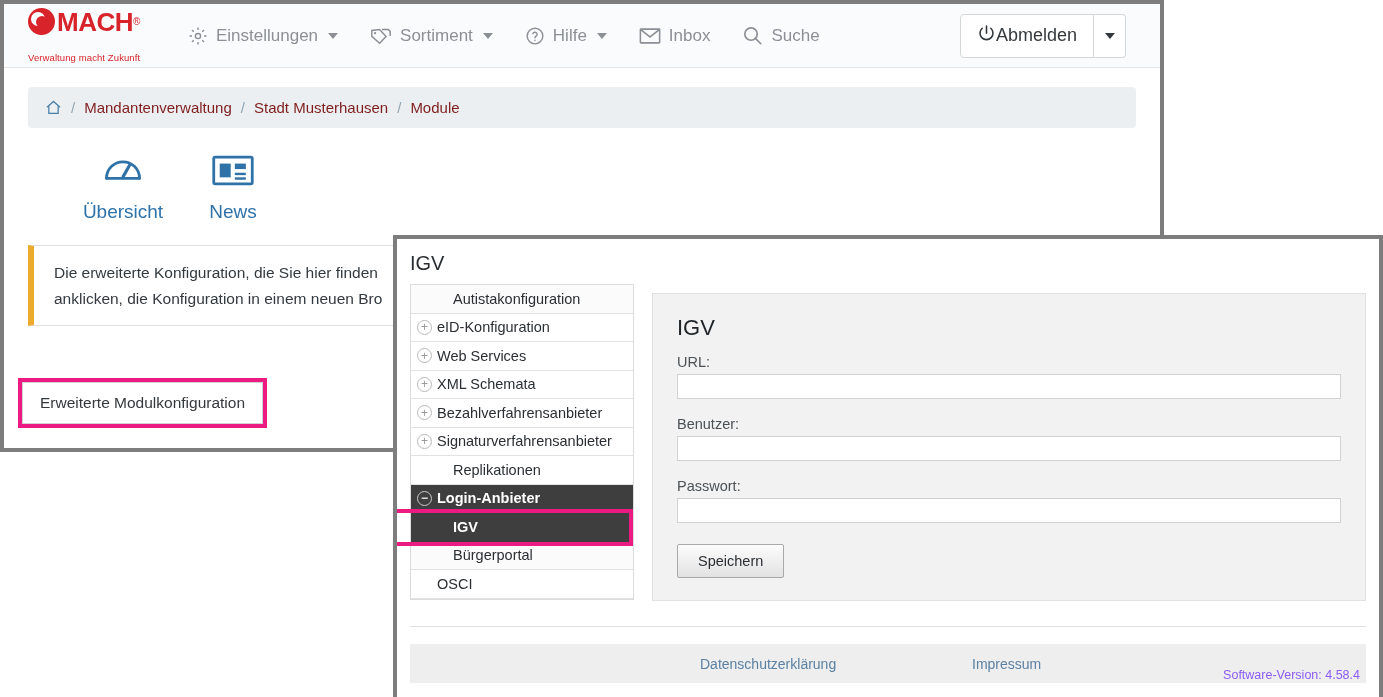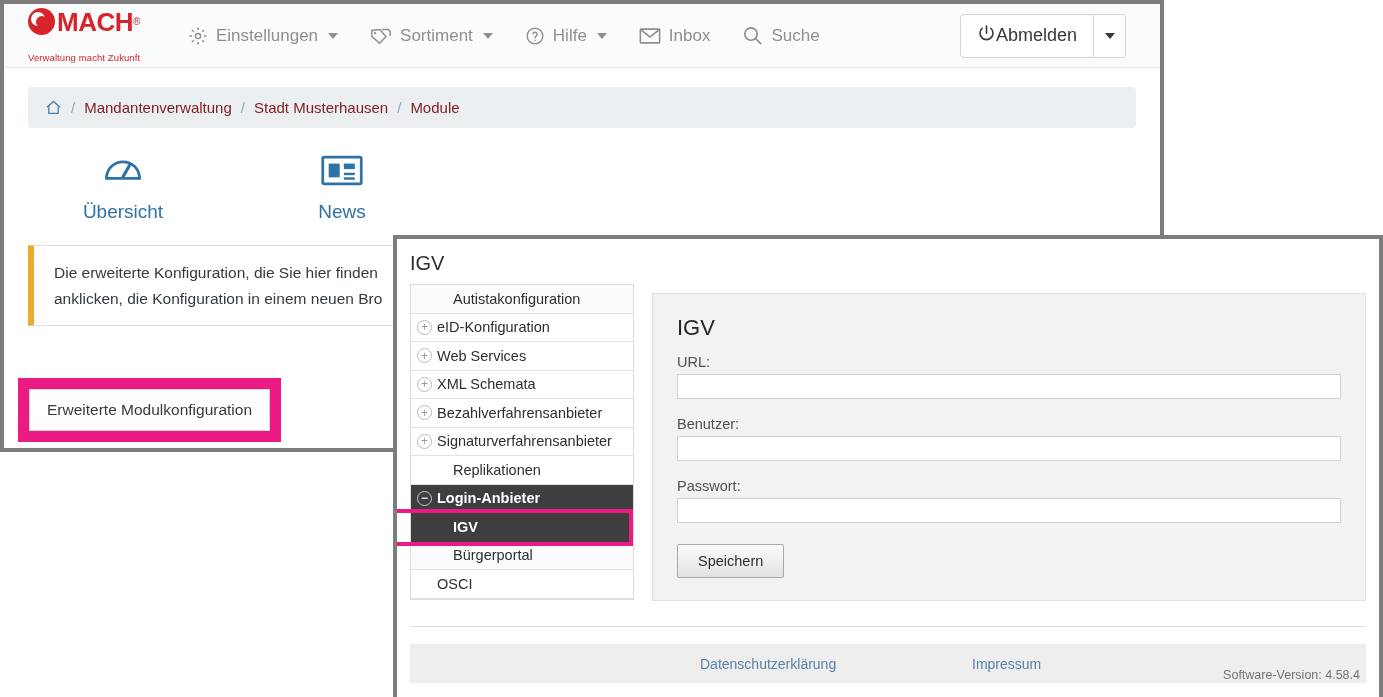--- a/index.html
+++ b/index.html
@@ -152,21 +152,20 @@
     text-decoration: none;
     cursor: pointer;
   }
   #breadcrumb .sep { color: #8fa6b5; }
   .home-icon { display:flex; align-items:center; color:#4a7fa8; }
 
   
   #tiles {
     display: flex;
     padding: 20px 0 0 64px;
-    gap: 109px;
   }
   .tile {
     display: flex;
     flex-direction: column;
     align-items: center;
     cursor: pointer;
     width: 110px;
   }
   .tile-icon { color: #2e72a8; height: 44px; display:flex; align-items:center; }
   .tile-label {
@@ -191,21 +190,21 @@
     font-size: 15.5px;
     color: #333a3f;
     line-height: 26px;
   }
 
   
   #adv-config-highlight {
     position: absolute;
     left: 18px; top: 378px;
     border: 4px solid #ec1b84;
-    padding: 7px;
+    padding: 0;
     background: #ec1b84;
   }
   #adv-config-btn {
     background: #ffffff;
     border: 1px solid #cfd3d6;
     padding: 11px 17px;
     font-size: 15.5px;
     color: #34393d;
     cursor: pointer;
     white-space: nowrap;
@@ -353,21 +352,21 @@
     color: #5a81a3;
     text-decoration: none;
     cursor: pointer;
   }
   #link-datenschutz { position: absolute; left: 290px; }
   #link-impressum { position: absolute; left: 562px; }
   #sw-version {
     position: absolute;
     right: 6px; bottom: 1px;
     font-size: 12.5px;
-    color: #737373;
+    color: #8b5cf6;
     white-space: nowrap;
   }
   #footer-divider {
     position: absolute;
     left: 13px; right: 13px;
     bottom: 70px;
     border-top: 1px solid #e0e0e0;
     height: 0;
   }
 </style>

